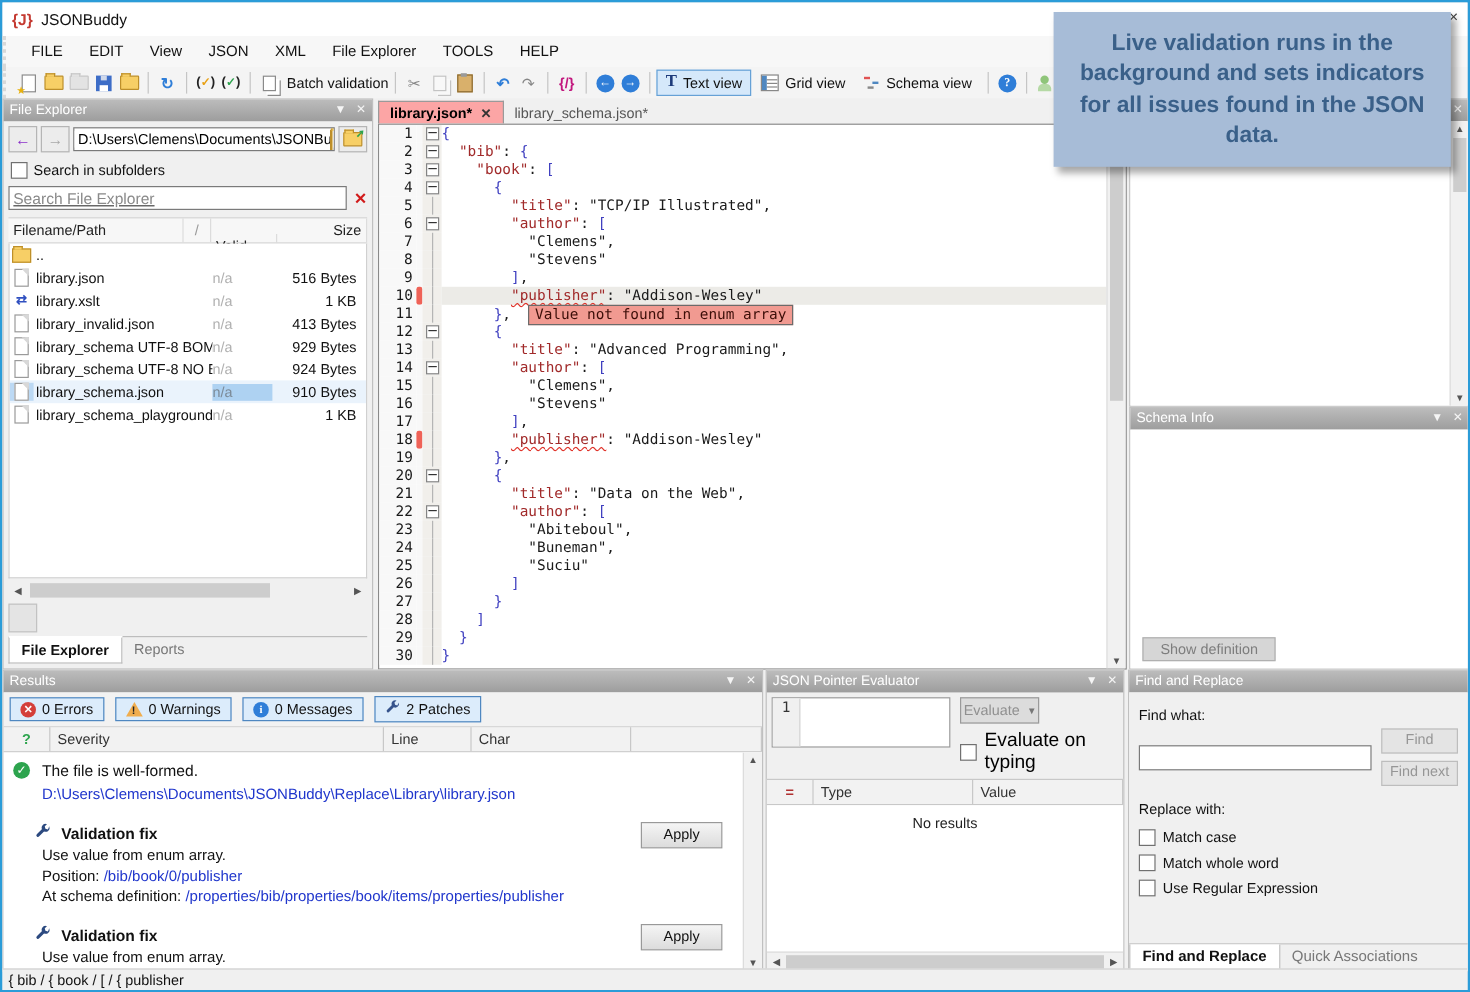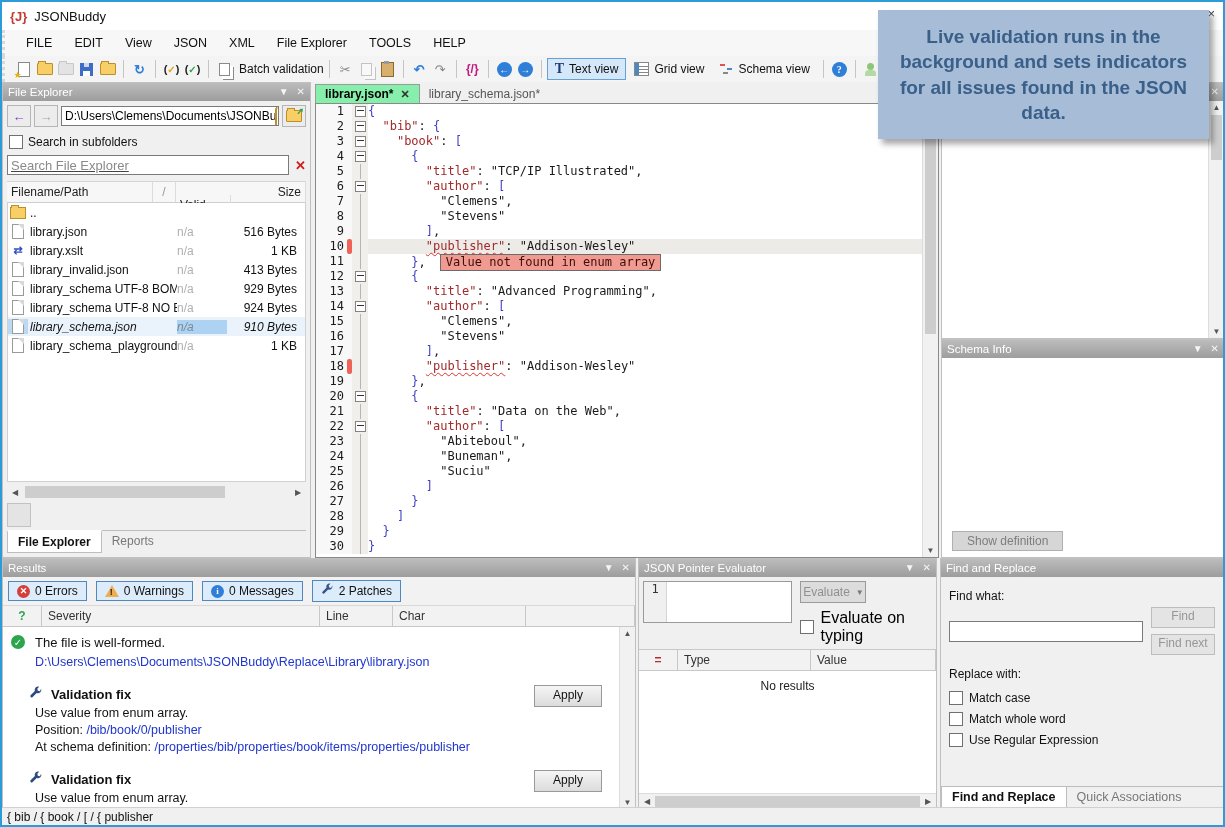--- a/index.html
+++ b/index.html
@@ -65,21 +65,21 @@
   .cb{display:inline-block;width:12px;height:12px;background:#fff;border:1px solid #707070;flex:none;}
   .search-row{display:flex;align-items:center;gap:6px;margin-bottom:6px;}
   .search-input{flex:1;height:18px;border:1px solid #7a7a7a;font-size:13px;padding:0 3px;color:#444;text-decoration:underline;}
   .search-input::placeholder{color:#8a8a8a;}
   .red-x{color:#d11a1a;font-weight:bold;font-size:13px;}
   .fx-cols{display:flex;height:20px;border-top:1px solid #d5d5d5;border-bottom:1px solid #cfcfcf;background:#f7f7f7;align-items:center;font-size:12px;color:#222;}
   .fx-cols .c{padding:0 4px;border-right:1px solid #dcdcdc;height:100%;display:flex;align-items:center;}
   .c-name{flex:1;} .c-sort{width:14px;color:#999;justify-content:center;} .c-valid{width:46px;margin-top:26px;} .c-size{width:66px;justify-content:flex-end;}
   .fx-list{flex:1;background:#fff;border:1px solid #d0d0d0;border-top:none;overflow:hidden;}
   .frow{display:flex;align-items:center;height:19px;font-size:12px;color:#111;}
-  .frow.sel{background:#eaf3fc;font-style:italic;}
+  .frow.sel{background:#eaf3fc;}
   .fic{width:20px;display:flex;justify-content:center;flex:none;}
   .frow.sel .fic{background:#bcd9f4;}
   .fname{flex:1;white-space:nowrap;overflow:hidden;padding-left:2px;}
   .fvalid{width:50px;color:#b0b0b0;flex:none;}
   .frow.sel .fvalid{background:#aed2f2;color:#7c8a97;}
   .fsize{width:70px;text-align:right;padding-right:8px;flex:none;}
   .fico-file{width:10px;height:13px;background:#fff;border:1px solid #9a9a9a;position:relative;}
   .fico-file::before{content:"";position:absolute;right:-1px;top:-1px;border:3px solid #d8d8d8;border-bottom-color:transparent;border-left-color:transparent;}
   .fico-folder{width:14px;height:10px;background:#f7cf66;border:1px solid #bd8f2a;position:relative;}
   .fico-folder::before{content:"";position:absolute;left:0;top:-3px;width:6px;height:2px;background:#f7cf66;border:1px solid #bd8f2a;border-bottom:none;}
@@ -89,21 +89,21 @@
   .hs-track{flex:1;height:100%;position:relative;}
   .hs-thumb{position:absolute;top:2px;height:12px;background:#cdcdcd;}
   .sq-btn{width:22px;height:22px;background:#e4e4e4;border:1px solid #c2c2c2;margin-top:3px;}
   .fx-tabs{display:flex;height:22px;margin-top:3px;border-top:1px solid #bdbdbd;}
   .fx-tab{padding:3px 10px;font-size:12px;color:#777;}
   .fx-tab.on{background:#fff;border:1px solid #bdbdbd;border-top:2px solid #fff;margin-top:-1px;color:#111;font-weight:bold;}
   
   #editor{position:absolute;left:311px;top:80px;width:628px;height:476px;background:#f0f0f0;}
   .etabs{height:21px;display:flex;align-items:flex-end;padding-left:2px;}
   .etab{padding:2px 9px;font-size:12px;color:#555;display:flex;gap:7px;align-items:center;}
-  .etab.on{background:#86efac;border:1px solid #9a9a9a;border-bottom:none;color:#000;font-weight:bold;}
+  .etab.on{background:#fca5a5;border:1px solid #9a9a9a;border-bottom:none;color:#000;font-weight:bold;}
   .etab .x{color:#333;font-size:11px;}
   .code-wrap{position:absolute;left:2px;top:21px;right:2px;bottom:0;border:1px solid #898989;background:#fff;display:flex;overflow:hidden;}
   .code-main{flex:1;overflow:hidden;position:relative;}
   .cl{display:flex;height:15px;line-height:15px;font-family:"DejaVu Sans Mono",monospace;font-size:12px;white-space:pre;}
   .cl.hl .ct{background:#ecebe7;}
   .ln{width:28px;text-align:right;padding-right:3px;color:#1a1a1a;background:#f8f8f8;flex:none;}
   .mk{width:5px;flex:none;background:#f8f8f8;}
   .mk.on{background:#ef6257;border-radius:2px;}
   .fd{width:16px;flex:none;background:#f1efeb;display:flex;align-items:center;justify-content:center;}
   .fbox{width:9px;height:9px;border:1px solid #848484;background:#fff;position:relative;}

